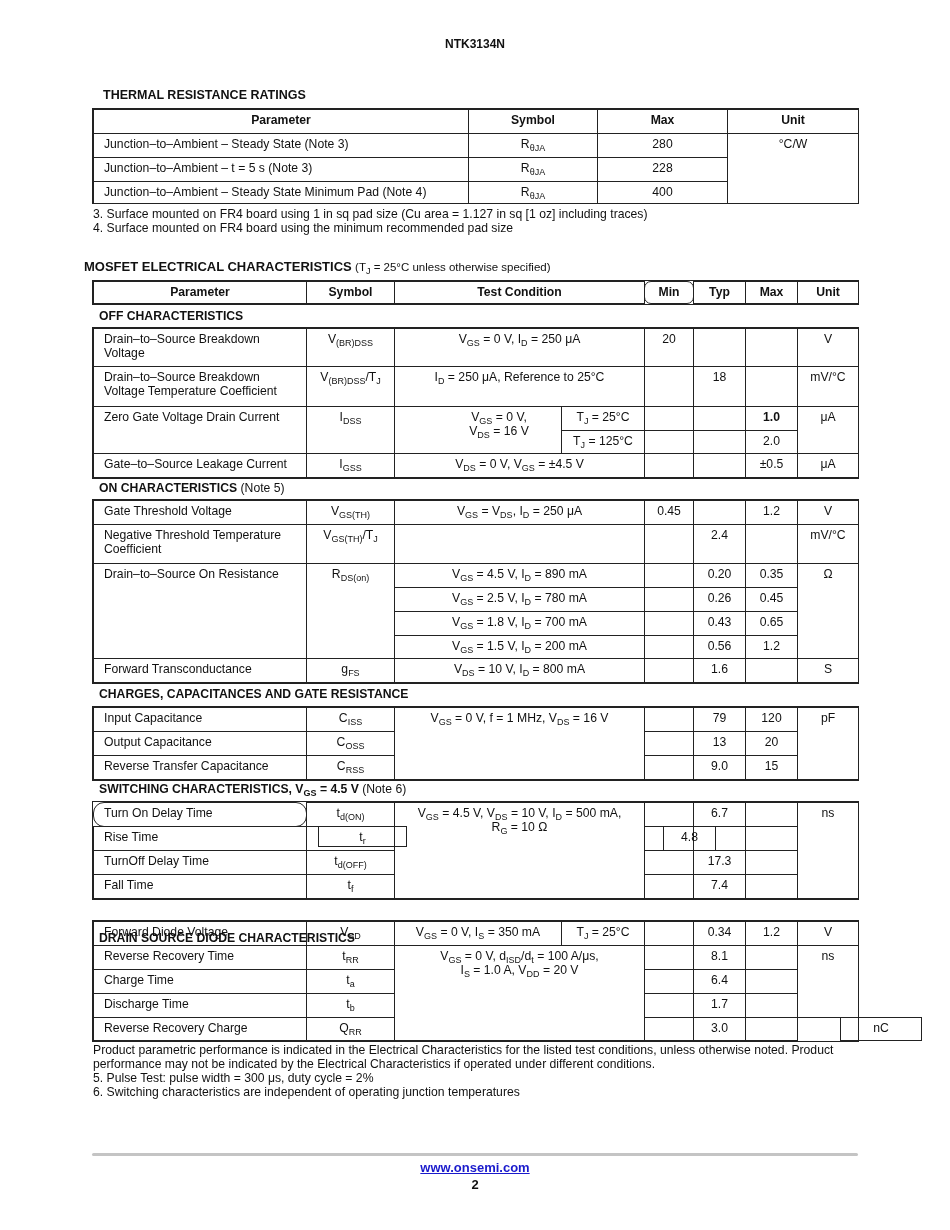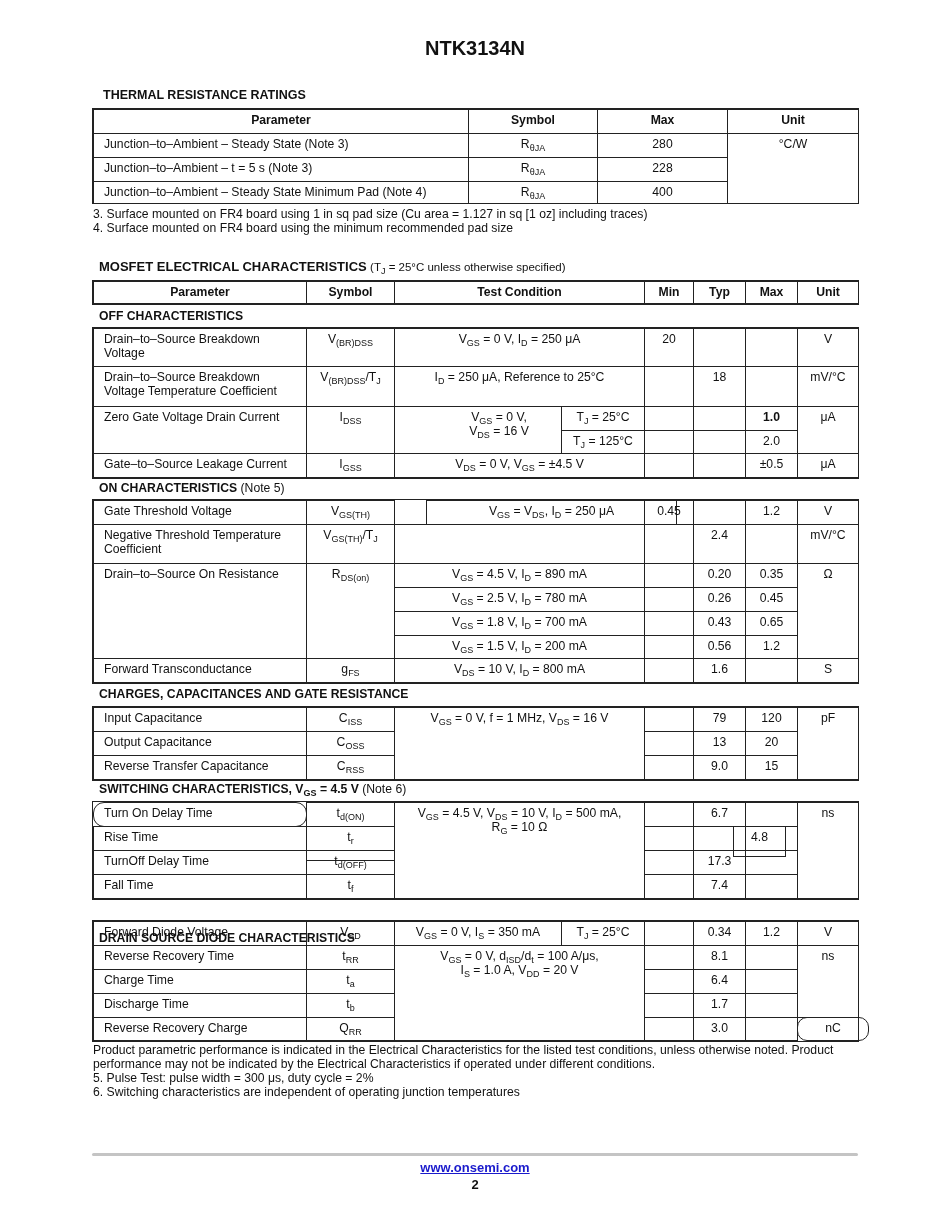--- a/index.html
+++ b/index.html
@@ -1,18 +1,18 @@
 <!DOCTYPE html>
 <html><head>
 <meta charset="utf-8">
 <style>
   html, body { margin:0; padding:0; background:#fff; }
   body { width:950px; height:1230px; position:relative; font-family:"Liberation Sans", sans-serif; color:#111; font-size:12.2px; }
   .abs { position:absolute; }
-  .title { left:0; width:950px; top:37px; text-align:center; font-weight:bold; font-size:20px; }
+  .title { left:0; width:950px; top:37px; text-align:center; font-weight:bold; font-size:12px; }
   .h { font-weight:bold; font-size:12.5px; }
   .cell { position:absolute; box-sizing:border-box; border:1px solid #222; line-height:14px; padding:3px 10px; overflow:hidden; }
   .c { text-align:center; padding-left:2px; padding-right:2px; }
   .b { font-weight:bold; }
   .outer { position:absolute; border:1.5px solid #222; box-sizing:border-box; pointer-events:none; }
   .note { position:absolute; left:93px; font-size:12.2px; line-height:14px; }
   sub { font-size:9px; vertical-align:-3px; line-height:0; }
   .sect { position:absolute; left:99px; font-weight:bold; font-size:12.2px; }
   .sect .n { font-weight:normal; }
   .footer-rule { position:absolute; left:92px; width:766px; top:1153px; height:3px; background:#c4c4c4; border-radius:2px; }
@@ -39,29 +39,29 @@
     <div class="cell c" style="left: 597px; top: 157px; width: 131px; height: 25px;">228</div>
     <div class="cell " style="left: 93px; top: 181px; width: 376px; height: 23px;">Junction–to–Ambient – Steady State Minimum Pad (Note 4)</div>
     <div class="cell c" style="left: 468px; top: 181px; width: 130px; height: 23px;">R<sub>θJA</sub></div>
     <div class="cell c" style="left: 597px; top: 181px; width: 131px; height: 23px;">400</div>
     <div class="cell c" style="left: 727px; top: 133px; width: 132px; height: 71px;">°C/W</div>
     <div class="outer" style="left: 92px; top: 108px; width: 767px; height: 96px;"></div>
   </div>
 <div class="note" style="top:207px;">3.  Surface mounted on FR4 board using 1 in sq pad size (Cu area = 1.127 in sq [1 oz] including traces)</div>
 <div class="note" style="top:221px;">4.  Surface mounted on FR4 board using the minimum recommended pad size</div>
 
-<div class="abs" style="left:99px;top:259px;">
+<div class="abs" style="left:84px;top:259px;">
   <span class="h" style="font-size:13px">MOSFET ELECTRICAL CHARACTERISTICS</span>
   <span style="font-size:11.5px"><span>(T</span><sub>J</sub><span> = 25°C unless otherwise specified)</span></span>
 </div>
 <div id="mosfet">
     <div class="cell c b" style="left: 93px; top: 281px; width: 214px; height: 23px;">Parameter</div>
     <div class="cell c b" style="left: 306px; top: 281px; width: 89px; height: 23px;">Symbol</div>
     <div class="cell c b" style="left: 394px; top: 281px; width: 251px; height: 23px;">Test Condition</div>
-    <div class="cell c b" style="left: 644px; top: 281px; width: 50px; height: 23px;">Min</div>
+    <div class="cell c b" style="left: 644px; top: 281px; width: 50px; height: 23px; border-radius: 7px;">Min</div>
     <div class="cell c b" style="left: 693px; top: 281px; width: 53px; height: 23px;">Typ</div>
     <div class="cell c b" style="left: 745px; top: 281px; width: 53px; height: 23px;">Max</div>
     <div class="cell c b" style="left: 797px; top: 281px; width: 62px; height: 23px;">Unit</div>
     <div class="sect" style="top: 309px;">OFF CHARACTERISTICS</div>
     <div class="cell " style="left: 93px; top: 328px; width: 214px; height: 39px;">Drain–to–Source Breakdown Voltage</div>
     <div class="cell c" style="left: 306px; top: 328px; width: 89px; height: 39px;">V<sub>(BR)DSS</sub></div>
     <div class="cell c" style="left: 394px; top: 328px; width: 251px; height: 39px;">V<sub>GS</sub> = 0 V, I<sub>D</sub> = 250 μA</div>
     <div class="cell c" style="left: 644px; top: 328px; width: 50px; height: 39px;">20</div>
     <div class="cell c" style="left: 693px; top: 328px; width: 53px; height: 39px;"></div>
     <div class="cell c" style="left: 745px; top: 328px; width: 53px; height: 39px;"></div>
@@ -88,21 +88,21 @@
     <div class="cell " style="left: 93px; top: 453px; width: 214px; height: 25px;">Gate–to–Source Leakage Current</div>
     <div class="cell c" style="left: 306px; top: 453px; width: 89px; height: 25px;">I<sub>GSS</sub></div>
     <div class="cell c" style="left: 394px; top: 453px; width: 251px; height: 25px;">V<sub>DS</sub> = 0 V, V<sub>GS</sub> = ±4.5 V</div>
     <div class="cell c" style="left: 644px; top: 453px; width: 50px; height: 25px;"></div>
     <div class="cell c" style="left: 693px; top: 453px; width: 53px; height: 25px;"></div>
     <div class="cell c" style="left: 745px; top: 453px; width: 53px; height: 25px;">±0.5</div>
     <div class="cell c" style="left: 797px; top: 453px; width: 62px; height: 25px;">μA</div>
     <div class="sect" style="top: 481px;">ON CHARACTERISTICS <span class="n">(Note 5)</span></div>
     <div class="cell " style="left: 93px; top: 500px; width: 214px; height: 25px;">Gate Threshold Voltage</div>
     <div class="cell c" style="left: 306px; top: 500px; width: 89px; height: 25px;">V<sub>GS(TH)</sub></div>
-    <div class="cell c" style="left: 394px; top: 500px; width: 251px; height: 25px; margin-left: 32px;">V<sub>GS</sub> = V<sub>DS</sub>, I<sub>D</sub> = 250 μA</div>
+    <div class="cell c" style="left: 394px; top: 500px; width: 251px; height: 25px;">V<sub>GS</sub> = V<sub>DS</sub>, I<sub>D</sub> = 250 μA</div>
     <div class="cell c" style="left: 644px; top: 500px; width: 50px; height: 25px;">0.45</div>
     <div class="cell c" style="left: 693px; top: 500px; width: 53px; height: 25px;"></div>
     <div class="cell c" style="left: 745px; top: 500px; width: 53px; height: 25px;">1.2</div>
     <div class="cell c" style="left: 797px; top: 500px; width: 62px; height: 25px;">V</div>
     <div class="cell " style="left: 93px; top: 524px; width: 214px; height: 40px;">Negative Threshold Temperature Coefficient</div>
     <div class="cell c" style="left: 306px; top: 524px; width: 89px; height: 40px;">V<sub>GS(TH)</sub>/T<sub>J</sub></div>
     <div class="cell c" style="left: 394px; top: 524px; width: 251px; height: 40px;"></div>
     <div class="cell c" style="left: 644px; top: 524px; width: 50px; height: 40px;"></div>
     <div class="cell c" style="left: 693px; top: 524px; width: 53px; height: 40px;">2.4</div>
     <div class="cell c" style="left: 745px; top: 524px; width: 53px; height: 40px;"></div>
@@ -151,23 +151,23 @@
     <div class="cell c" style="left: 745px; top: 755px; width: 53px; height: 25px;">15</div>
     <div class="cell c" style="left: 394px; top: 707px; width: 251px; height: 73px;">V<sub>GS</sub> = 0 V, f = 1 MHz, V<sub>DS</sub> = 16 V</div>
     <div class="cell c" style="left: 797px; top: 707px; width: 62px; height: 73px;">pF</div>
     <div class="sect" style="top: 782px;">SWITCHING CHARACTERISTICS, V<sub>GS</sub> = 4.5 V <span class="n">(Note 6)</span></div>
     <div class="cell " style="left: 93px; top: 802px; width: 214px; height: 25px; border-radius: 11px;">Turn On Delay Time</div>
     <div class="cell c" style="left: 306px; top: 802px; width: 89px; height: 25px;">t<sub>d(ON)</sub></div>
     <div class="cell c" style="left: 644px; top: 802px; width: 50px; height: 25px;"></div>
     <div class="cell c" style="left: 693px; top: 802px; width: 53px; height: 25px;">6.7</div>
     <div class="cell c" style="left: 745px; top: 802px; width: 53px; height: 25px;"></div>
     <div class="cell " style="left: 93px; top: 826px; width: 214px; height: 25px;">Rise Time</div>
-    <div class="cell c" style="left: 306px; top: 826px; width: 89px; height: 35px;">t<sub>r</sub></div>
+    <div class="cell c" style="left: 318px; top: 826px; width: 89px; height: 21px;">t<sub>r</sub></div>
     <div class="cell c" style="left: 644px; top: 826px; width: 50px; height: 25px;"></div>
-    <div class="cell c" style="left: 733px; top: 826px; width: 53px; height: 31px;">4.8</div>
+    <div class="cell c" style="left: 663px; top: 826px; width: 53px; height: 25px;">4.8</div>
     <div class="cell c" style="left: 745px; top: 826px; width: 53px; height: 25px;"></div>
     <div class="cell " style="left: 93px; top: 850px; width: 214px; height: 25px;">TurnOff Delay Time</div>
     <div class="cell c" style="left: 306px; top: 850px; width: 89px; height: 25px;">t<sub>d(OFF)</sub></div>
     <div class="cell c" style="left: 644px; top: 850px; width: 50px; height: 25px;"></div>
     <div class="cell c" style="left: 693px; top: 850px; width: 53px; height: 25px;">17.3</div>
     <div class="cell c" style="left: 745px; top: 850px; width: 53px; height: 25px;"></div>
     <div class="cell " style="left: 93px; top: 874px; width: 214px; height: 25px;">Fall Time</div>
     <div class="cell c" style="left: 306px; top: 874px; width: 89px; height: 25px;">t<sub>f</sub></div>
     <div class="cell c" style="left: 644px; top: 874px; width: 50px; height: 25px;"></div>
     <div class="cell c" style="left: 693px; top: 874px; width: 53px; height: 25px;">7.4</div>
@@ -198,21 +198,21 @@
     <div class="cell c" style="left: 644px; top: 993px; width: 50px; height: 25px;"></div>
     <div class="cell c" style="left: 693px; top: 993px; width: 53px; height: 25px;">1.7</div>
     <div class="cell c" style="left: 745px; top: 993px; width: 53px; height: 25px;"></div>
     <div class="cell " style="left: 93px; top: 1017px; width: 214px; height: 24px;">Reverse Recovery Charge</div>
     <div class="cell c" style="left: 306px; top: 1017px; width: 89px; height: 24px;">Q<sub>RR</sub></div>
     <div class="cell c" style="left: 644px; top: 1017px; width: 50px; height: 24px;"></div>
     <div class="cell c" style="left: 693px; top: 1017px; width: 53px; height: 24px;">3.0</div>
     <div class="cell c" style="left: 745px; top: 1017px; width: 53px; height: 24px;"></div>
     <div class="cell c" style="left: 394px; top: 945px; width: 251px; height: 96px;">V<sub>GS</sub> = 0 V, d<sub>ISD</sub>/d<sub>t</sub> = 100 A/μs,<br>I<sub>S</sub> = 1.0 A, V<sub>DD</sub> = 20 V</div>
     <div class="cell c" style="left: 797px; top: 945px; width: 62px; height: 73px;">ns</div>
-    <div class="cell c" style="left: 797px; top: 1017px; width: 72px; height: 24px; border-radius: 10px;">nC</div>
+    <div class="cell c" style="left: 840px; top: 1017px; width: 82px; height: 24px;">nC</div>
     <div class="outer" style="left: 92px; top: 280px; width: 767px; height: 25px;"></div>
     <div class="outer" style="left: 92px; top: 327px; width: 767px; height: 152px;"></div>
     <div class="outer" style="left: 92px; top: 499px; width: 767px; height: 185px;"></div>
     <div class="outer" style="left: 92px; top: 706px; width: 767px; height: 75px;"></div>
     <div class="outer" style="left: 92px; top: 801px; width: 767px; height: 99px;"></div>
     <div class="outer" style="left: 92px; top: 920px; width: 767px; height: 122px;"></div>
   </div>
 
 <div class="note" style="top:1043px;width:766px;">Product parametric performance is indicated in the Electrical Characteristics for the listed test conditions, unless otherwise noted. Product performance may not be indicated by the Electrical Characteristics if operated under different conditions.</div>
 <div class="note" style="top:1071px;">5.  Pulse Test: pulse width = 300 μs, duty cycle = 2%</div>

